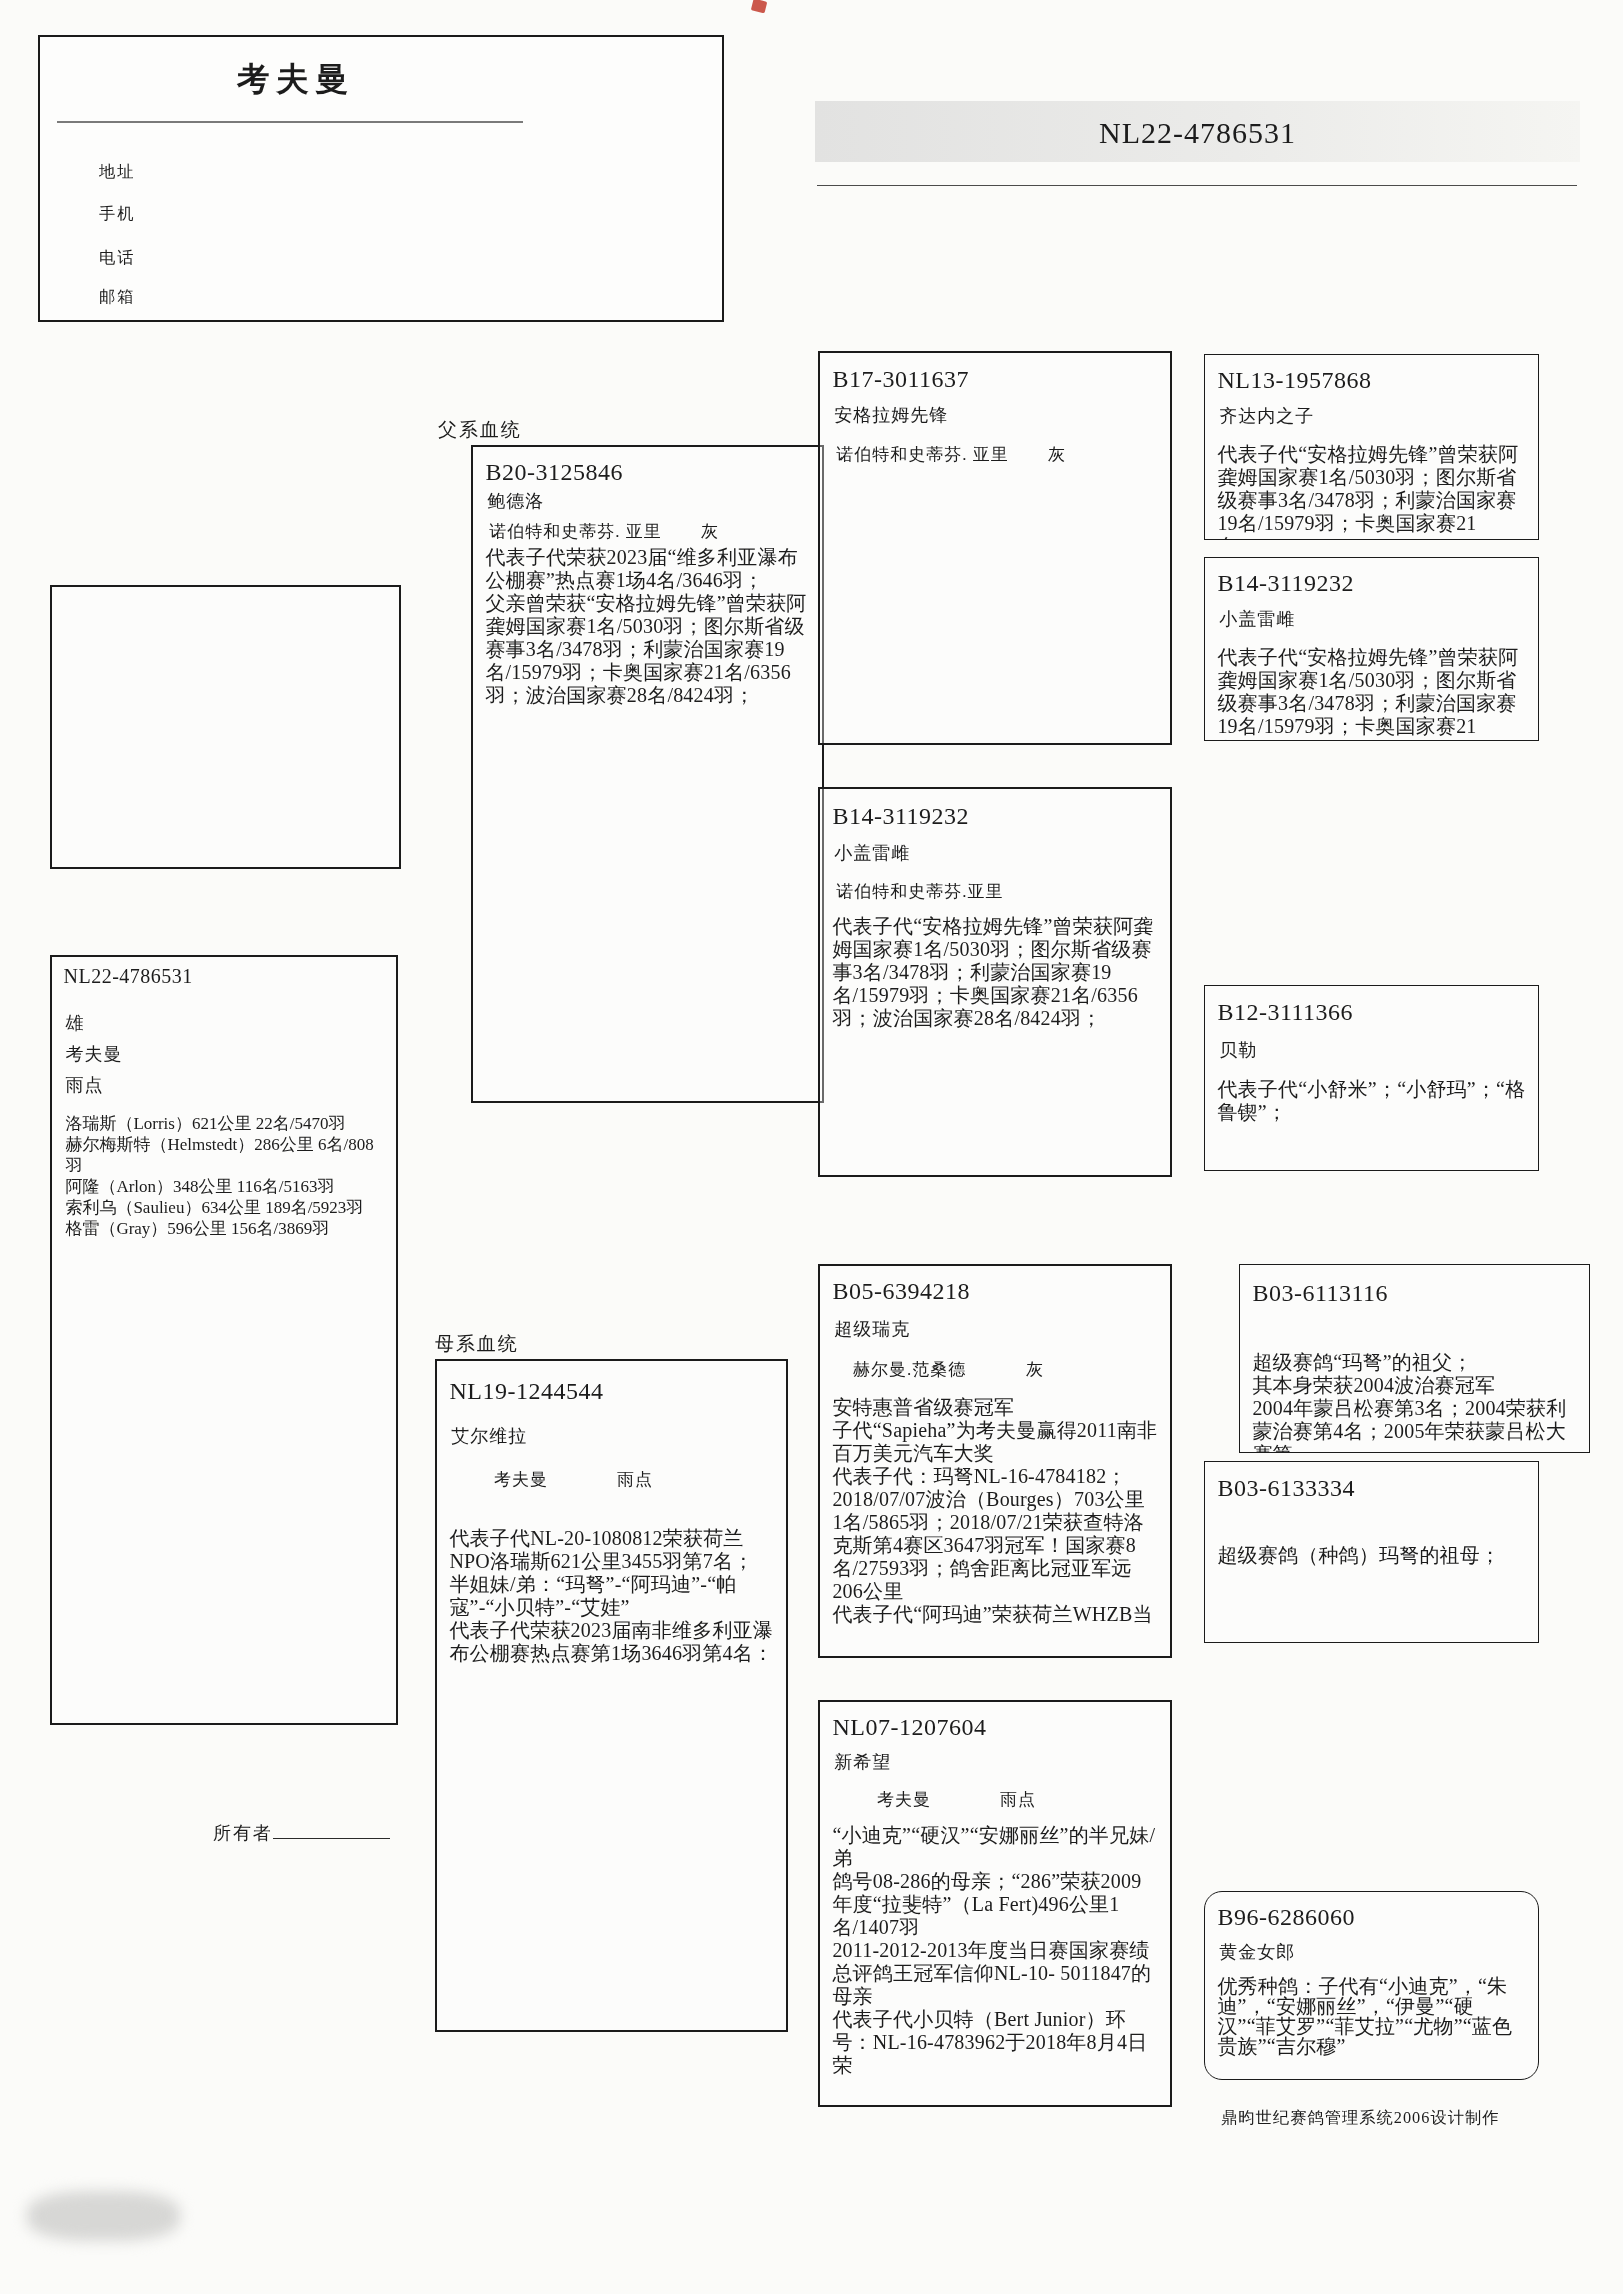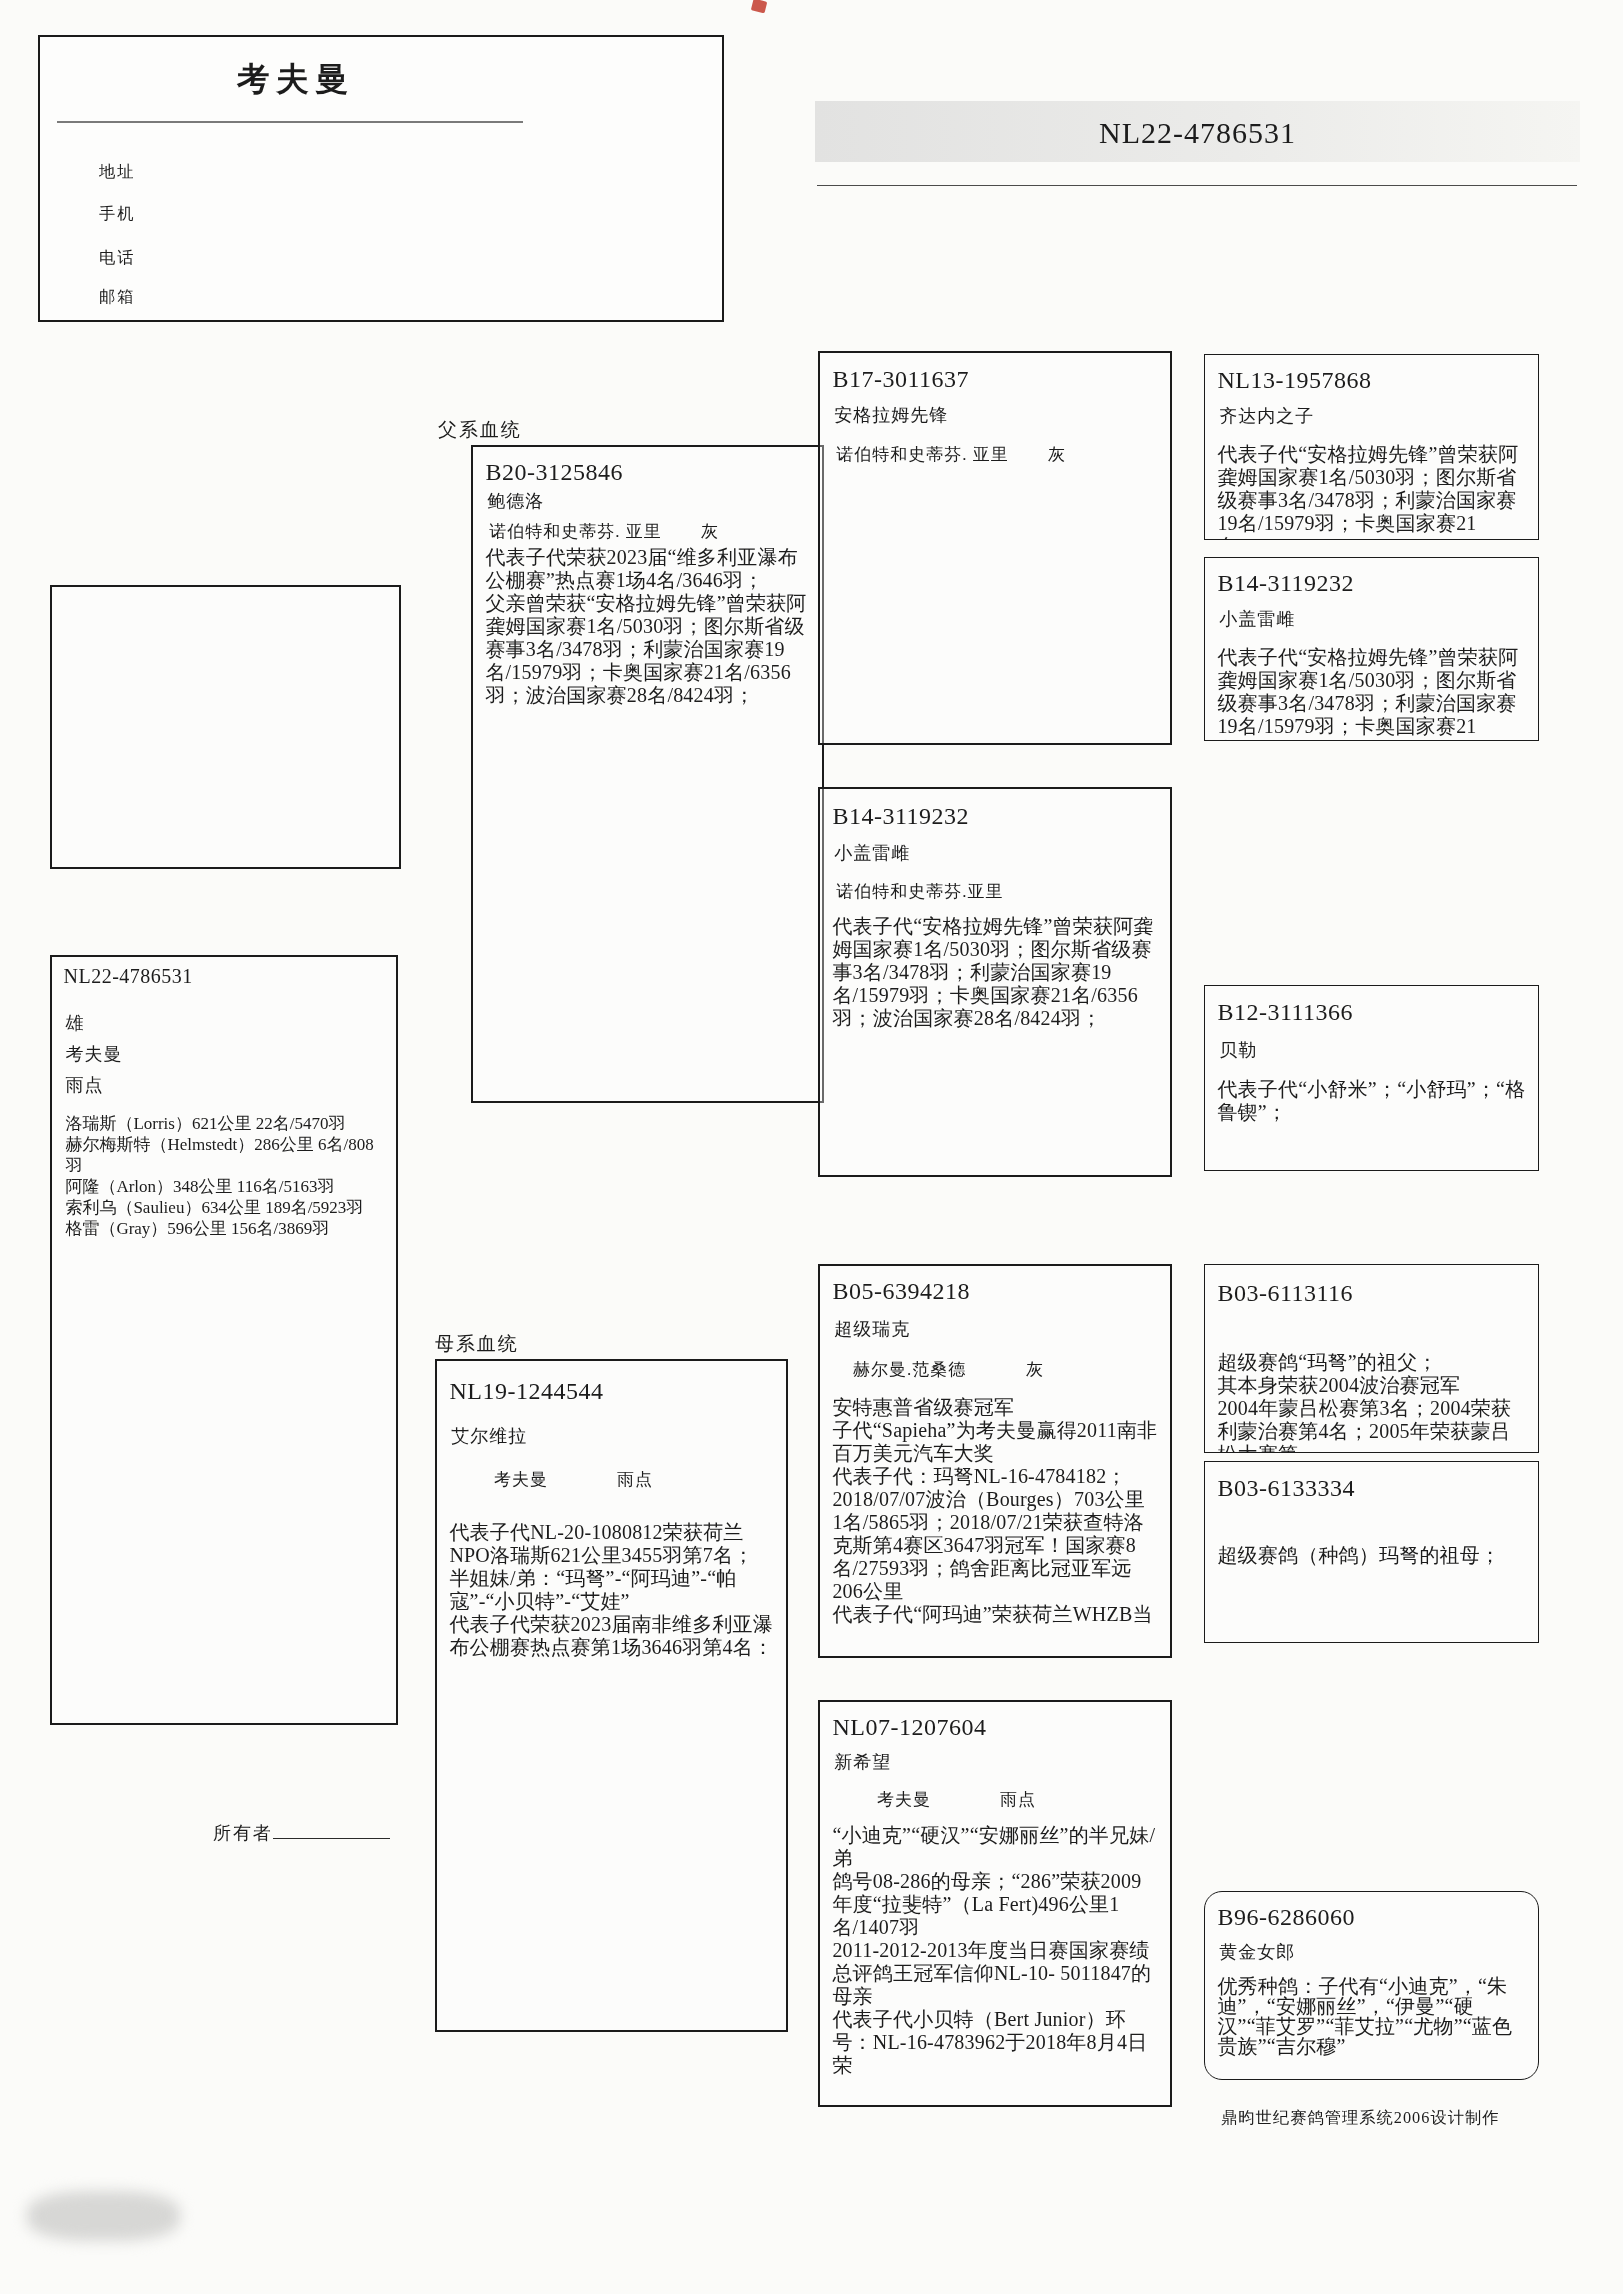--- a/index.html
+++ b/index.html
@@ -86,21 +86,21 @@
     <div class="clr" style="top:73px;">灰</div>
     <div class="bd" style="top:99px;">代表子代荣获2023届“维多利亚瀑布公棚赛”热点赛1场4名/3646羽；
 父亲曾荣获“安格拉姆先锋”曾荣获阿龚姆国家赛1名/5030羽；图尔斯省级赛事3名/3478羽；利蒙治国家赛19名/15979羽；卡奥国家赛21名/6356羽；波治国家赛28名/8424羽；</div>
   </div>
 
   <div class="abs section-label" style="left:435px;top:1331px;">母系血统</div>
   <div class="abs pbox" style="left:435px;top:1359px;width:349px;height:669px;">
     <div class="r" style="top:17px;">NL19-1244544</div>
     <div class="n" style="top:63px;">艾尔维拉</div>
     <div class="strain-row" style="top:107px;"><span>考夫曼</span><span class="second">雨点</span></div>
-    <div class="bd" style="top:160px;">代表子代NL-20-1080812荣获荷兰NPO洛瑞斯621公里3455羽第7名；
+    <div class="bd" style="top:166px;">代表子代NL-20-1080812荣获荷兰NPO洛瑞斯621公里3455羽第7名；
 半姐妹/弟：“玛弩”-“阿玛迪”-“帕寇”-“小贝特”-“艾娃”
 代表子代荣获2023届南非维多利亚瀑布公棚赛热点赛第1场3646羽第4名：</div>
   </div>
 
   <div class="abs pbox" style="left:818px;top:351px;width:350px;height:390px;">
     <div class="r" style="top:13.4px;">B17-3011637</div>
     <div class="n" style="top:50px;">安格拉姆先锋</div>
     <div class="br" style="top:90px;">诺伯特和史蒂芬. 亚里</div>
     <div class="clr" style="top:90px;">灰</div>
   </div>
@@ -146,21 +146,21 @@
     <div class="bd" style="top:88px;">代表子代“安格拉姆先锋”曾荣获阿龚姆国家赛1名/5030羽；图尔斯省级赛事3名/3478羽；利蒙治国家赛19名/15979羽；卡奥国家赛21名/6356</div>
   </div>
 
 
   <div class="abs pbox thin" style="left:1204px;top:985px;width:333px;height:184px;">
     <div class="r" style="top:13.4px;">B12-3111366</div>
     <div class="n" style="top:52px;">贝勒</div>
     <div class="bd" style="top:92px;">代表子代“小舒米”；“小舒玛”；“格鲁锲”；</div>
   </div>
 
-  <div class="abs pbox thin" style="left:1204px;top:1264px;width:333px;height:187px;">
+  <div class="abs pbox thin" style="left:1239px;top:1264px;width:333px;height:187px;padding-left:16px;">
     <div class="r" style="top:15.3px;">B03-6113116</div>
     <div class="bd" style="top:86px;">超级赛鸽“玛弩”的祖父；
 其本身荣获2004波治赛冠军
 2004年蒙吕松赛第3名；2004荣获利蒙治赛第4名；2005年荣获蒙吕松大赛第</div>
   </div>
 
   <div class="abs pbox thin" style="left:1204px;top:1461px;width:333px;height:180px;">
     <div class="r" style="top:13.4px;">B03-6133334</div>
     <div class="bd" style="top:82px;">超级赛鸽（种鸽）玛弩的祖母；</div>
   </div>

